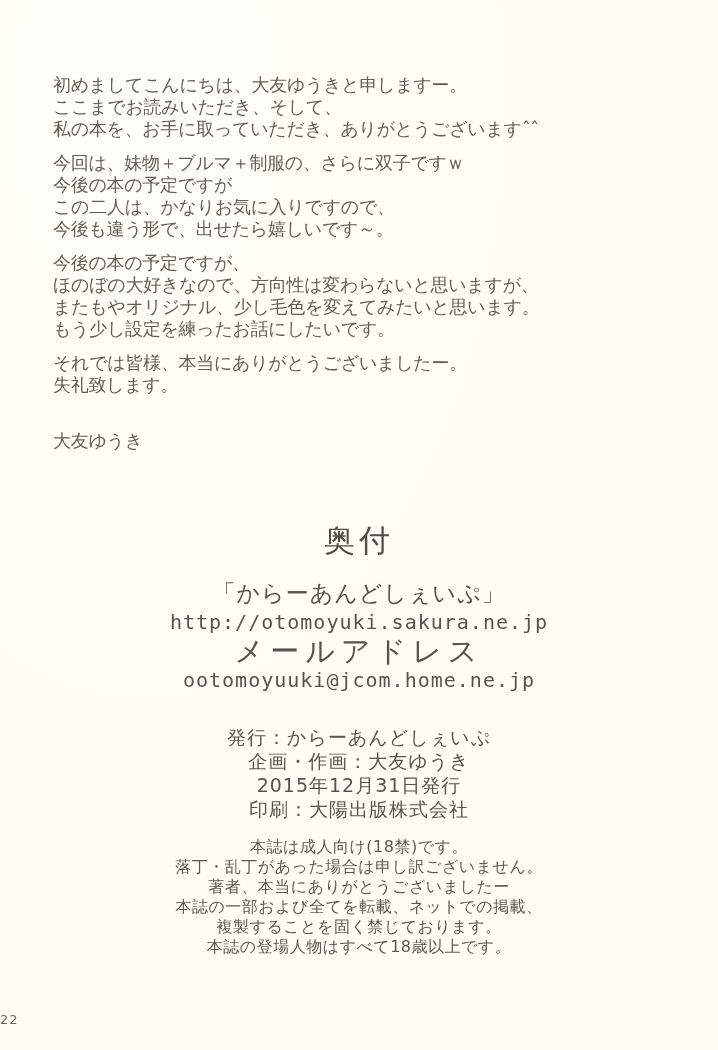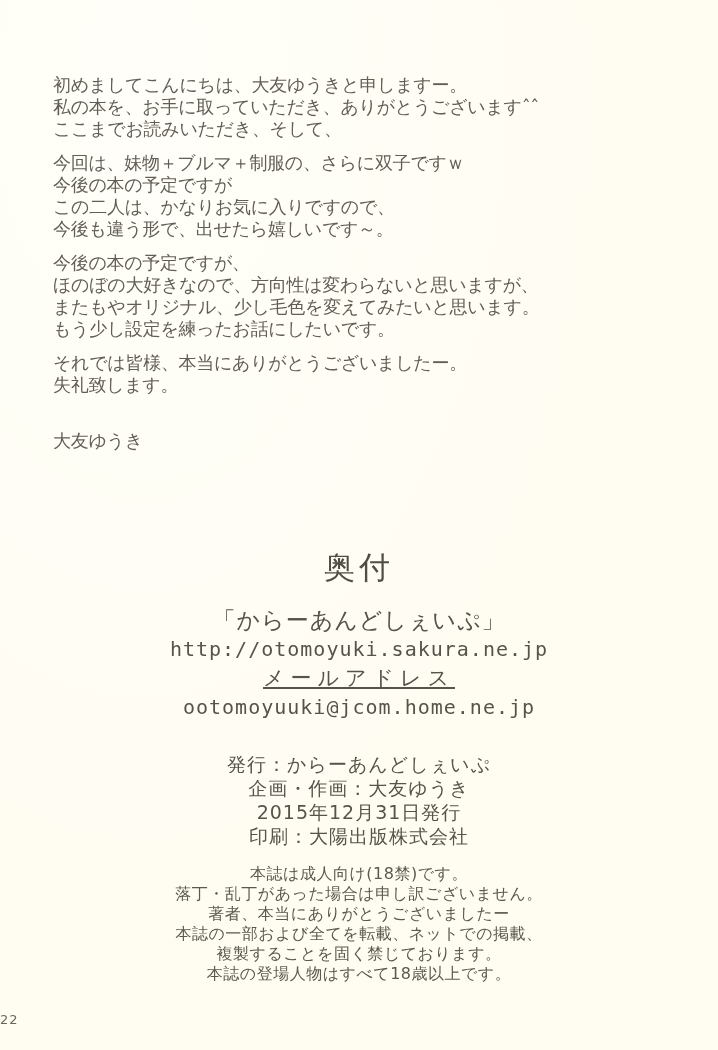--- a/index.html
+++ b/index.html
@@ -38,21 +38,21 @@
   .afterword .ln {
     display: block;
     white-space: nowrap;
   }
   .signature {
     margin-top: 34px !important;
   }
   
   .colophon {
     position: absolute;
-    top: 550px;
+    top: 523px;
     left: 0;
     width: 718px;
     text-align: center;
     color: #57534b;
   }
   .colophon-title {
     font-size: 31px;
     font-weight: 500;
     letter-spacing: 4px;
     margin: 0 0 22px 0;
@@ -64,24 +64,23 @@
     line-height: 29px;
     letter-spacing: 1px;
   }
   .mono-line {
     font-family: "DejaVu Sans Mono", monospace;
     font-size: 20px;
     line-height: 29px;
     letter-spacing: 1px;
   }
   .email-label {
-    font-size: 21px;
+    font-size: 29px;
     line-height: 29px;
     letter-spacing: 6px;
-    text-decoration: underline;
   }
   .pub-block {
     margin-top: 30px;
     font-size: 19px;
     line-height: 24px;
     letter-spacing: 1px;
   }
   .notice-block {
     margin-top: 16px;
     font-size: 16px;
@@ -105,22 +104,22 @@
   }
 </style>
 </head>
 <body>
 
 <div class="page">
 
   <section class="afterword">
     <p>
       <span class="ln">初めましてこんにちは、大友ゆうきと申しますー。</span>
+      <span class="ln">ここまでお読みいただき、そして、</span>
       <span class="ln">私の本を、お手に取っていただき、ありがとうございますˆˆ</span>
-      <span class="ln">ここまでお読みいただき、そして、</span>
     </p>
     <p>
       <span class="ln">今回は、妹物＋ブルマ＋制服の、さらに双子ですｗ</span>
       <span class="ln">今後の本の予定ですが</span>
       <span class="ln">この二人は、かなりお気に入りですので、</span>
       <span class="ln">今後も違う形で、出せたら嬉しいです～。</span>
     </p>
     <p>
       <span class="ln">今後の本の予定ですが、</span>
       <span class="ln">ほのぼの大好きなので、方向性は変わらないと思いますが、</span>

